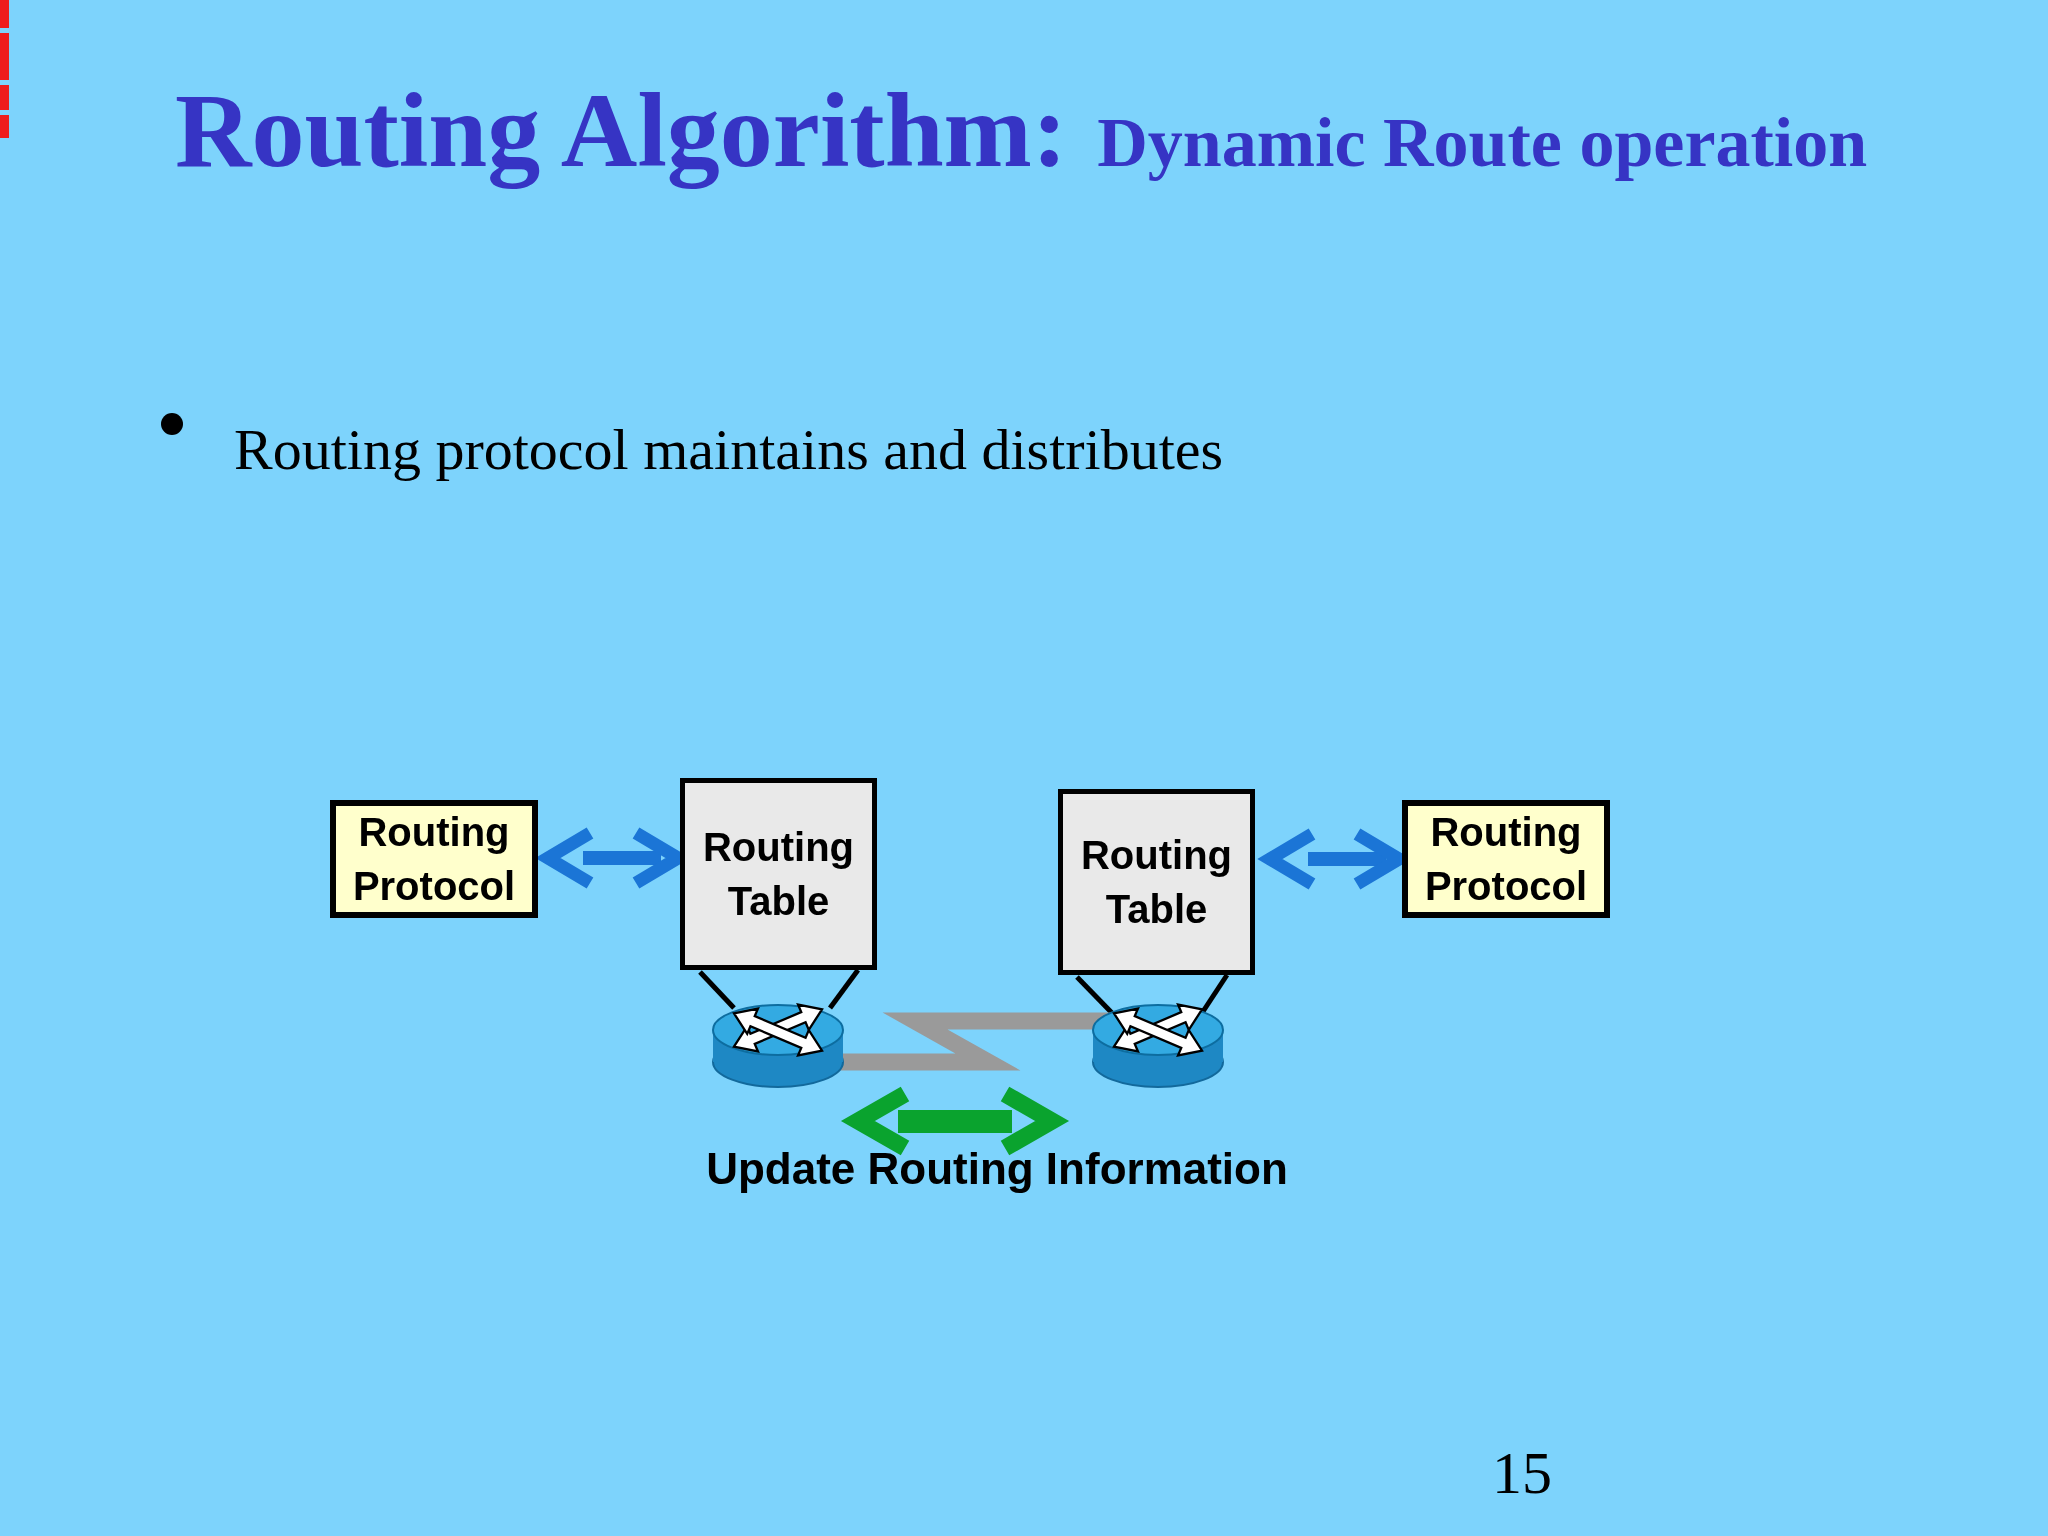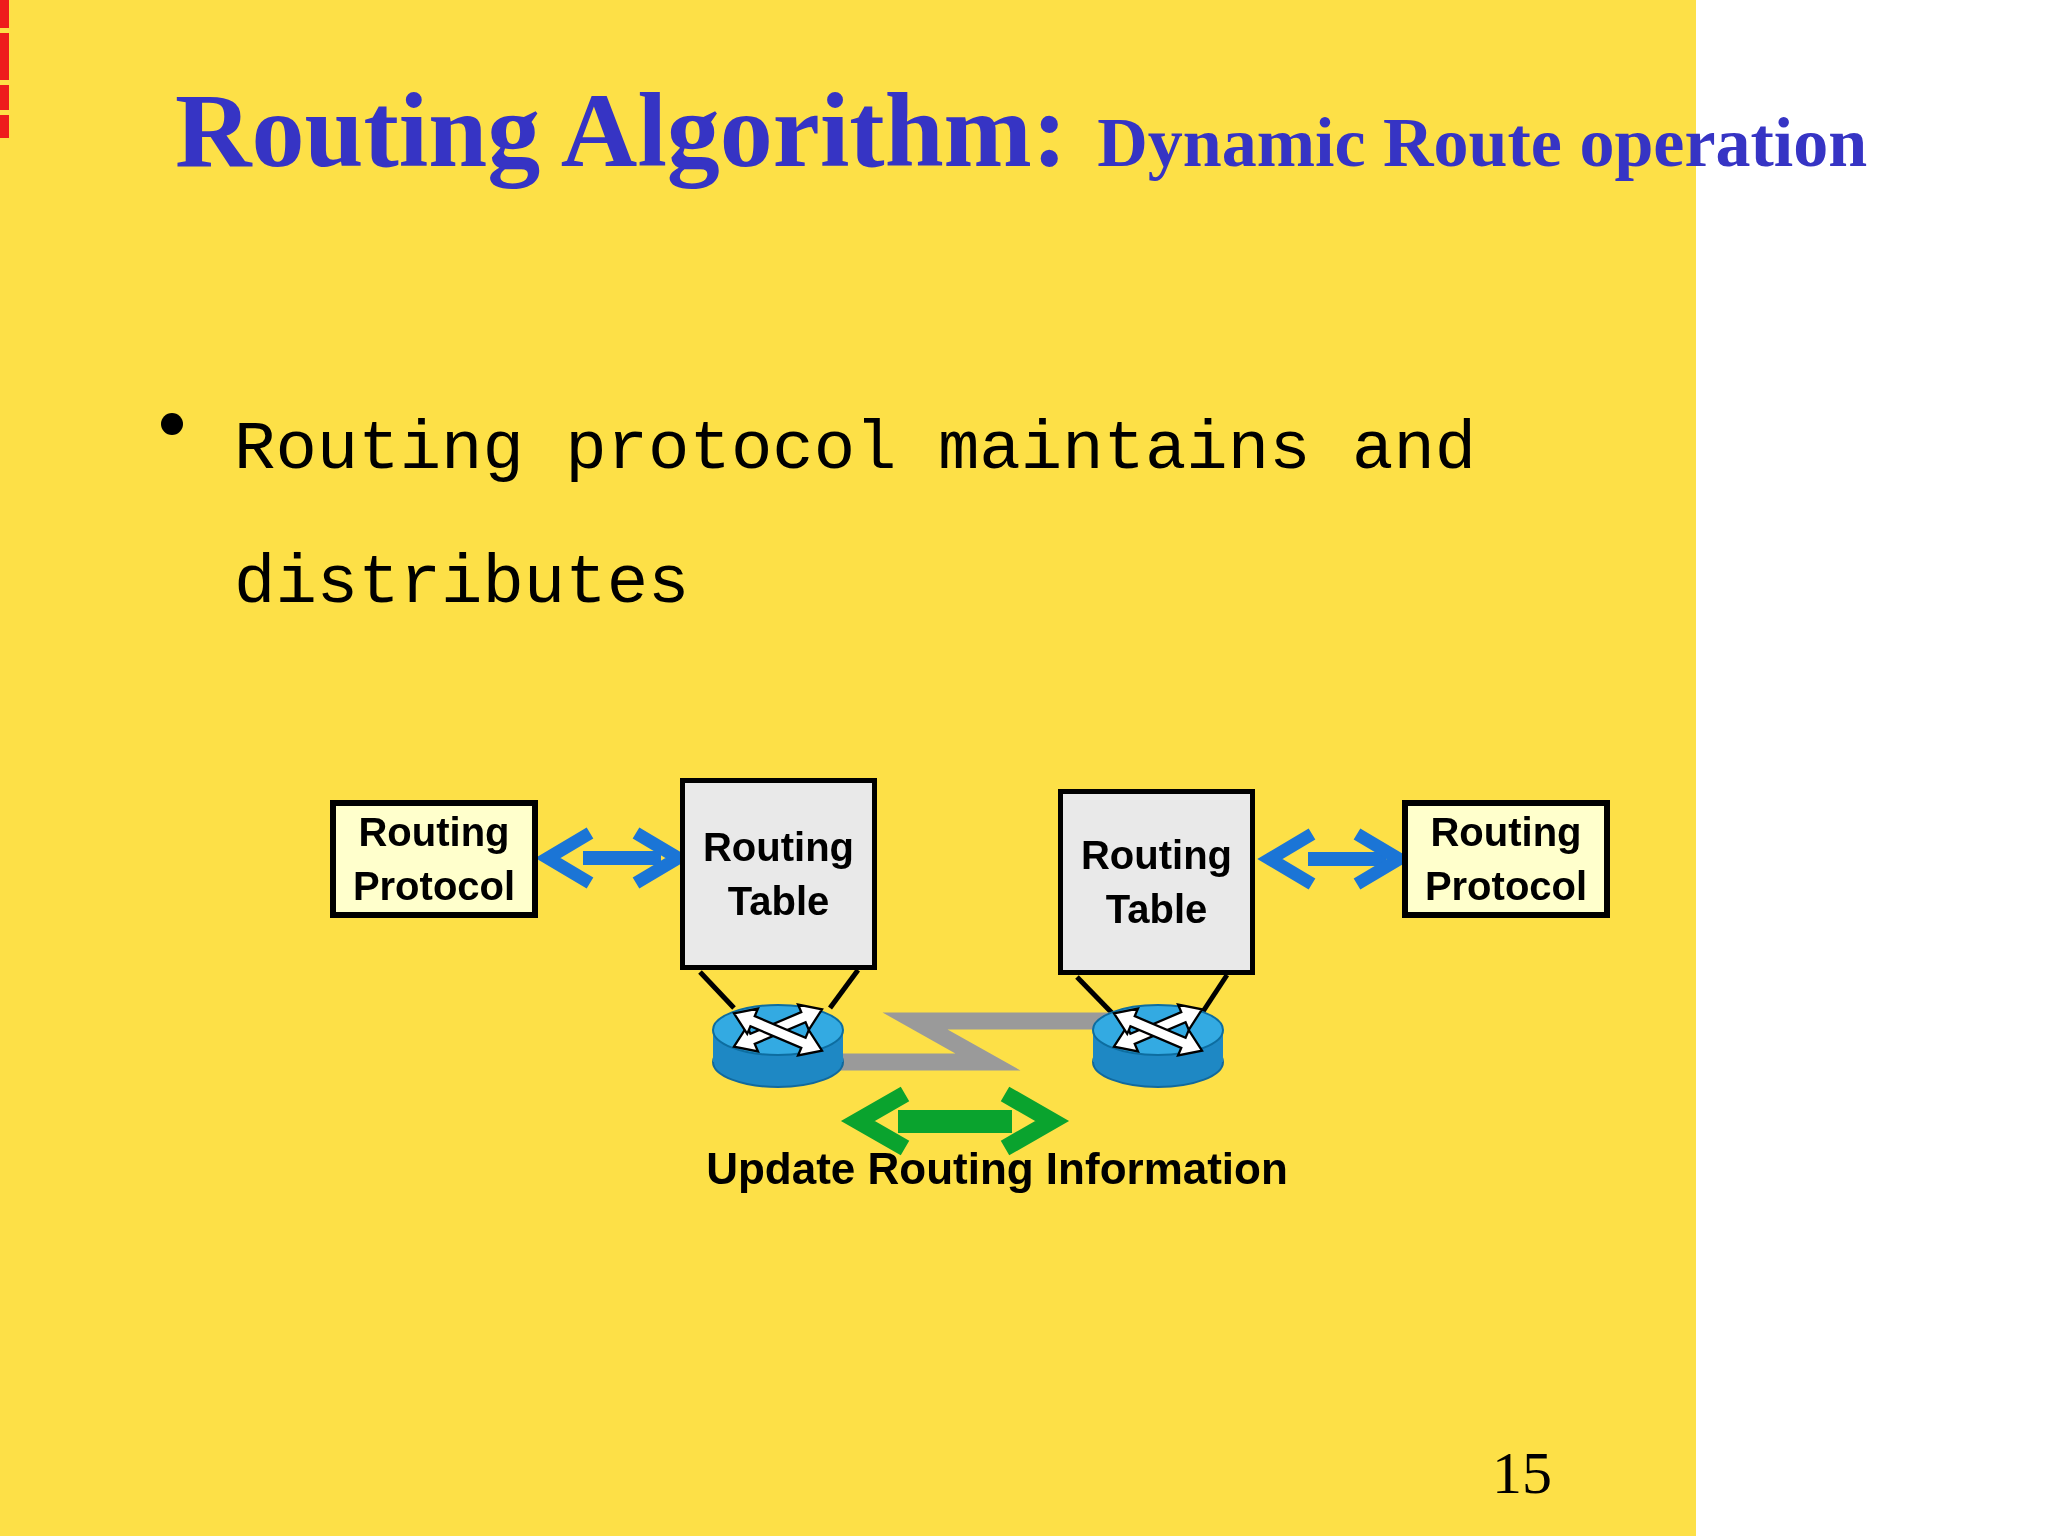--- a/index.html
+++ b/index.html
@@ -1,29 +1,29 @@
 <!DOCTYPE html>
 <html><head>
 <meta charset="utf-8">
 <style>
   html,body{margin:0;padding:0;background:#ffffff;}
   body{width:2048px;height:1536px;overflow:hidden;position:relative;
        font-family:"Liberation Sans",sans-serif;}
-  #slide{position:absolute;left:0;top:0;width:1696px;height:1536px;background:#fde047;}
+  #slide{position:absolute;left:0;top:0;width:2048px;height:1536px;background:#7dd3fc;}
 
   #diagram-svg{position:absolute;left:0;top:0;width:2048px;height:1536px;}
 
   .title{position:absolute;left:175px;top:78px;white-space:nowrap;
          font-family:"Liberation Serif","DejaVu Serif",serif;font-weight:bold;color:#3634c4;}
   .t-main{font-size:106px;line-height:1;}
   .t-sub{font-size:70px;margin-left:30px;line-height:1;}
 
   .bullet-dot{position:absolute;left:161px;top:413px;width:22px;height:22px;border-radius:50%;background:#000;}
   .bullet-text{position:absolute;left:234px;top:383px;color:#000;
-               font-family:Liberation Mono, monospace;font-size:69px;line-height:134px;}
+               font-family:Liberation Serif, serif;font-size:58px;line-height:134px;}
 
   .dbox{position:absolute;box-sizing:border-box;display:flex;flex-direction:column;
         justify-content:center;align-items:center;text-align:center;
         font-weight:bold;font-size:40px;line-height:54px;color:#000;}
   .ybox{background:#ffffcc;border:6px solid #000;}
   .gbox{background:#e9e9e9;border:5px solid #000;}
   #proto-left {left:330px; top:800px; width:208px; height:118px;}
   #table-left {left:680px; top:778px; width:197px; height:192px;}
   #table-right{left:1058px;top:789px; width:197px; height:186px;}
   #proto-right{left:1402px;top:800px; width:208px; height:118px;}

